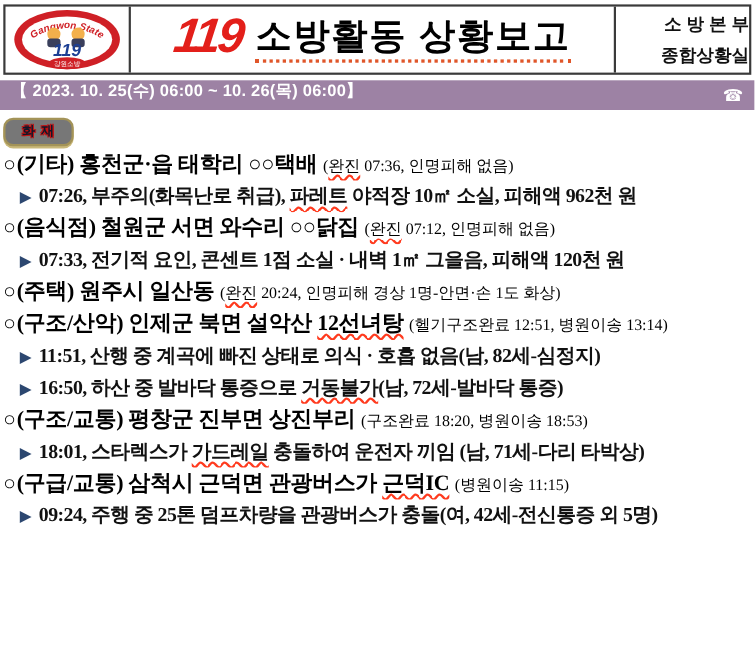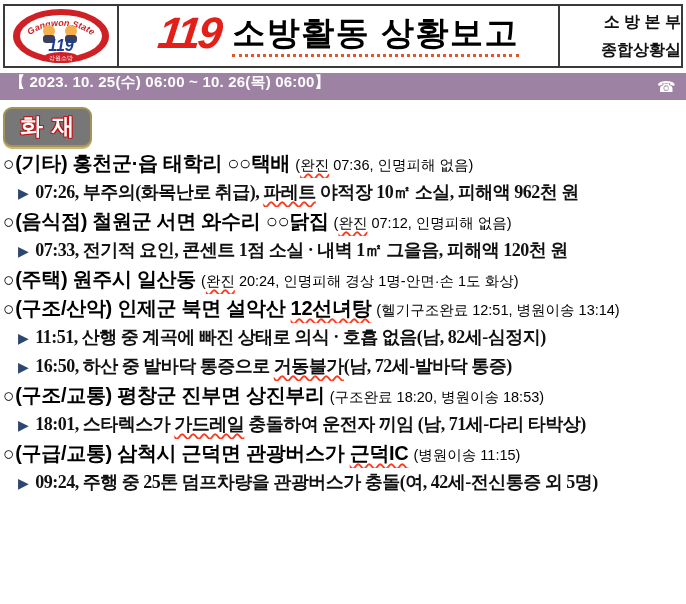--- a/index.html
+++ b/index.html
@@ -28,26 +28,26 @@
   .period{
     margin-top:5px;height:27px;background:#9d82a4;color:#fff;font-weight:700;font-size:15px;
     display:flex;justify-content:space-between;padding:0 10px;letter-spacing:.2px;
   }
   .phone-wrap{display:flex;align-items:center;gap:6px;}
   
   .content{padding:0 3px;}
   .badge-row{margin:7px 0 2px;}
   .badge{
     display:inline-block;background:#777;border:2.5px solid #a39358;border-radius:9px;
-    color:#ffffff;font-weight:800;font-size:23px;padding:2px 15px 3px;letter-spacing:1px;
+    color:#0f172a;font-weight:800;font-size:12px;padding:2px 15px 3px;letter-spacing:1px;
     text-shadow:1px 1px 0 #c11212,-1px -1px 0 #c11212,1px -1px 0 #c11212,-1px 1px 0 #c11212;
     box-shadow:0 2px 0 #c9b87a;
   }
   .line{white-space:nowrap;line-height:29px;height:29px;overflow:hidden;}
-  .head-line{font-weight:800;font-size:20px;letter-spacing:-0.3px;}
+  .head-line{font-weight:800;font-size:20px;letter-spacing:-0.3px;font-family:Liberation Serif, serif;}
   .obullet{font-weight:700;font-size:19px;margin-right:1px;}
   .paren{font-size:14.5px;font-weight:500;margin-left:5px;letter-spacing:0;}
   .sub-line{
     padding-left:15px;font-family:"Liberation Serif","DejaVu Serif",serif;
     font-size:18px;letter-spacing:-0.5px;color:#111;font-weight:bold;
   }
   .tri{color:#2c4770;font-size:14px;margin-right:7px;font-family:"DejaVu Sans",sans-serif;}
   .wavy{
     text-decoration-line:underline;text-decoration-style:wavy;
     text-decoration-color:#ff3b1f;text-decoration-thickness:1.5px;text-underline-offset:3px;

